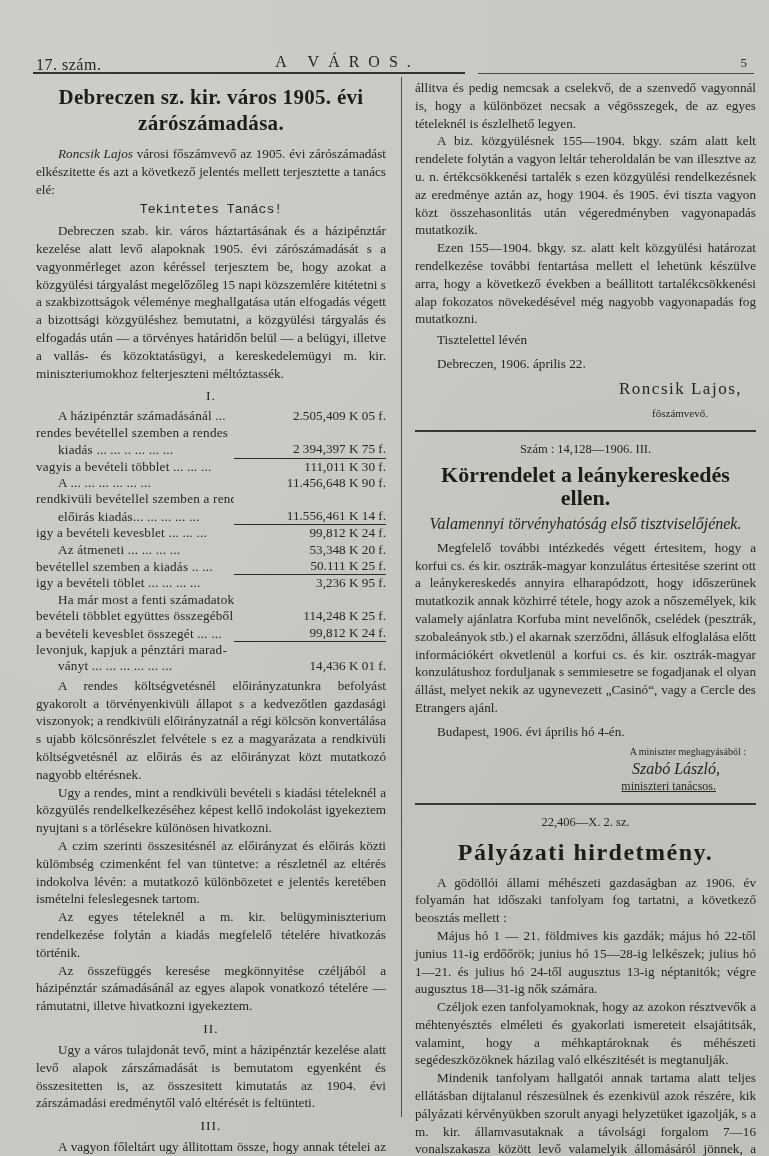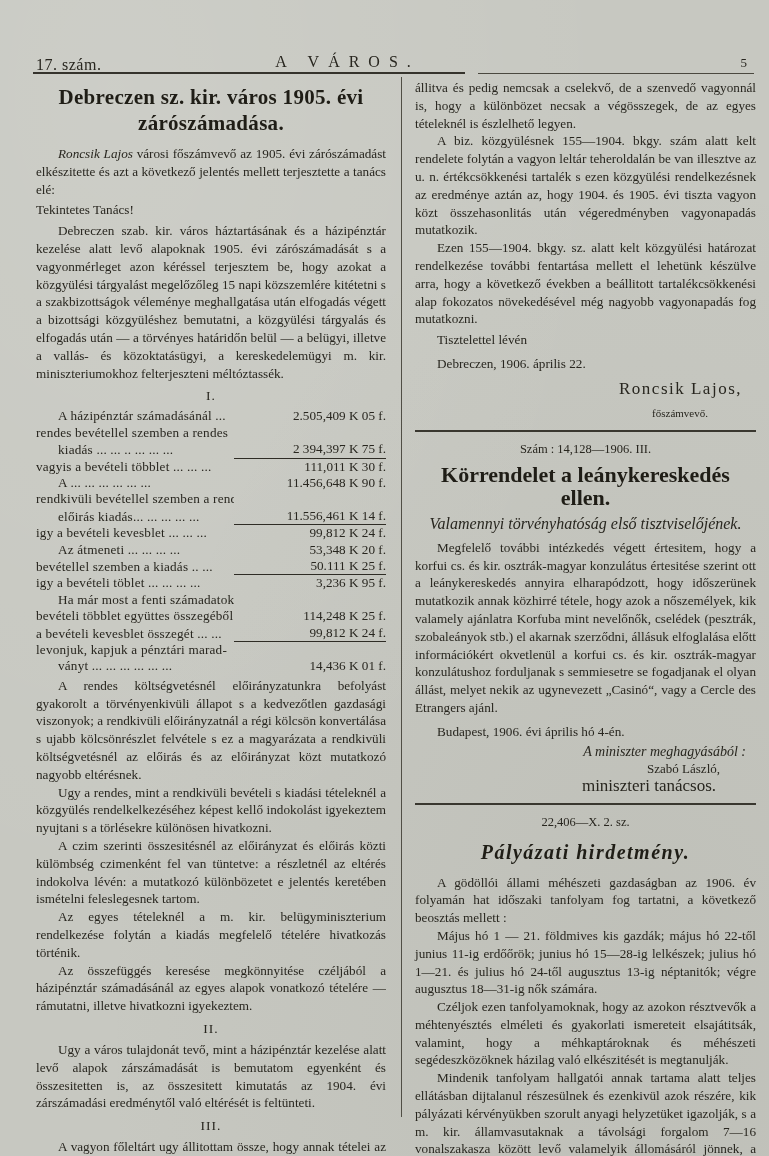--- a/index.html
+++ b/index.html
@@ -27,44 +27,44 @@
   .hdr-rule-right{position:absolute;top:73px;left:478px;width:276px;height:1px;background:#4a483f;}
   .col-divider{position:absolute;top:77px;left:401px;width:1px;height:1040px;background:#504e45;}
   
   .col-left{position:absolute;left:36px;top:82px;width:350px;}
   .col-right{position:absolute;left:415px;top:79px;width:341px;}
   p{margin:0;font-size:13.2px;line-height:17.8px;text-align:justify;}
   .ind{text-indent:22px;}
   
   .art-title{margin:2px 0 9px 0;text-align:center;font-size:21px;line-height:26px;
     font-weight:bold;letter-spacing:0.3px;color:#1f1d16;}
-  .salutation{margin:3px 0 3px 0;text-align:left;text-indent:0;}
+  .salutation{margin:3px 0 3px 0;text-align:center;text-indent:0;font-family:Liberation Mono, monospace;}
   .sec-head{margin:6px 0 4px 0;text-align:center;font-size:13.5px;letter-spacing:1px;}
   .fin-table{margin:1px 0 2px 0;}
   .fin-row{display:flex;align-items:flex-end;min-height:16.4px;font-size:13.2px;line-height:16.4px;}
   .fin-indent{padding-left:22px;justify-content:center;}
   .fin-label{flex:1 1 auto;white-space:nowrap;overflow:hidden;letter-spacing:0.2px;}
   .fin-amount{flex:0 0 152px;text-align:right;white-space:nowrap;}
   .fin-rule{border-bottom:1.4px solid #2e2c25;}
   
   .closing-line{text-indent:22px;margin-top:3px;text-align:left;}
   .date-line{text-indent:22px;margin-top:6px;text-align:left;}
   .sig-block{margin:6px 14px 2px 0;text-align:right;}
   .sig-name{font-size:17px;letter-spacing:1.5px;line-height:20px;}
   .sig-title{font-size:11px;line-height:13px;padding-right:34px;margin-top:8px;}
   .sep-rule{height:2px;background:#39372f;margin:10px 0 9px 0;border:0;}
   .file-number{font-size:12.5px;line-height:16px;text-align:center;margin:2px 0 6px 0;}
   .art2-title{margin:2px 0 5px 0;text-align:center;font-size:22px;line-height:23px;font-weight:bold;color:#1f1d16;}
   .art2-sub{margin:0 0 5px 0;text-align:center;font-size:16px;line-height:20px;font-style:italic;}
   .minister-block{margin:4px 10px 0 0;text-align:right;}
-  .minister-line{font-size:14px;line-height:14px;font-style:italic;}
-  .minister-name{font-size:13px;line-height:20px;padding-right:26px;}
-  .minister-title{font-size:17px;line-height:14px;padding-right:30px;}
-  .art3-title{margin:8px 0 8px 0;text-align:center;font-size:20px;line-height:28px;
-    font-weight:bold;letter-spacing:1.5px;color:#1f1d16;font-style:italic;}
+  .minister-line{font-size:10px;line-height:14px;}
+  .minister-name{font-style:italic;font-size:16px;line-height:20px;padding-right:26px;}
+  .minister-title{font-size:12px;line-height:14px;padding-right:30px;text-decoration:underline;}
+  .art3-title{margin:8px 0 8px 0;text-align:center;font-size:24px;line-height:28px;
+    font-weight:bold;letter-spacing:1.5px;color:#1f1d16;}
 </style>
 </head>
 <body>
 
 <div class="page">
 
   <div class="hdr-issue">17. szám.</div>
   <div class="hdr-masthead">A VÁROS.</div>
   <div class="hdr-page">5</div>
   <div class="hdr-rule-left"></div>

